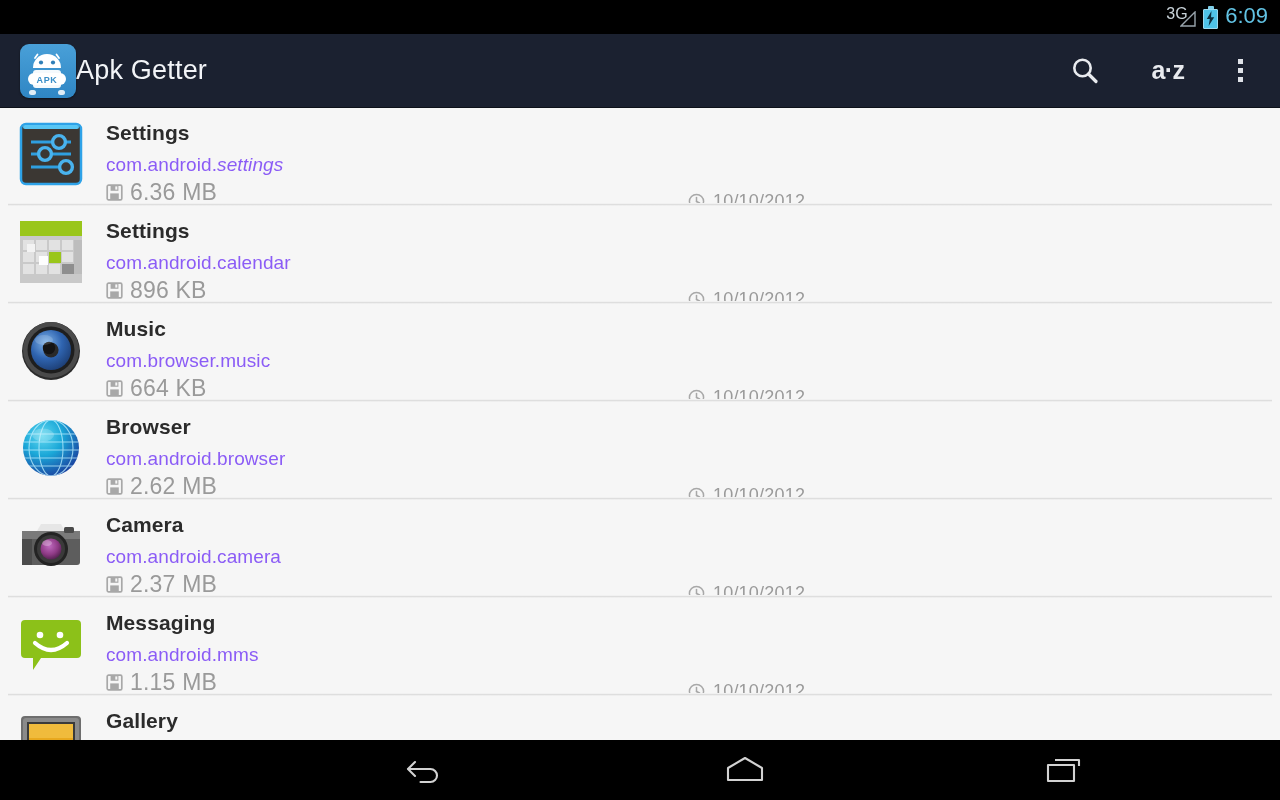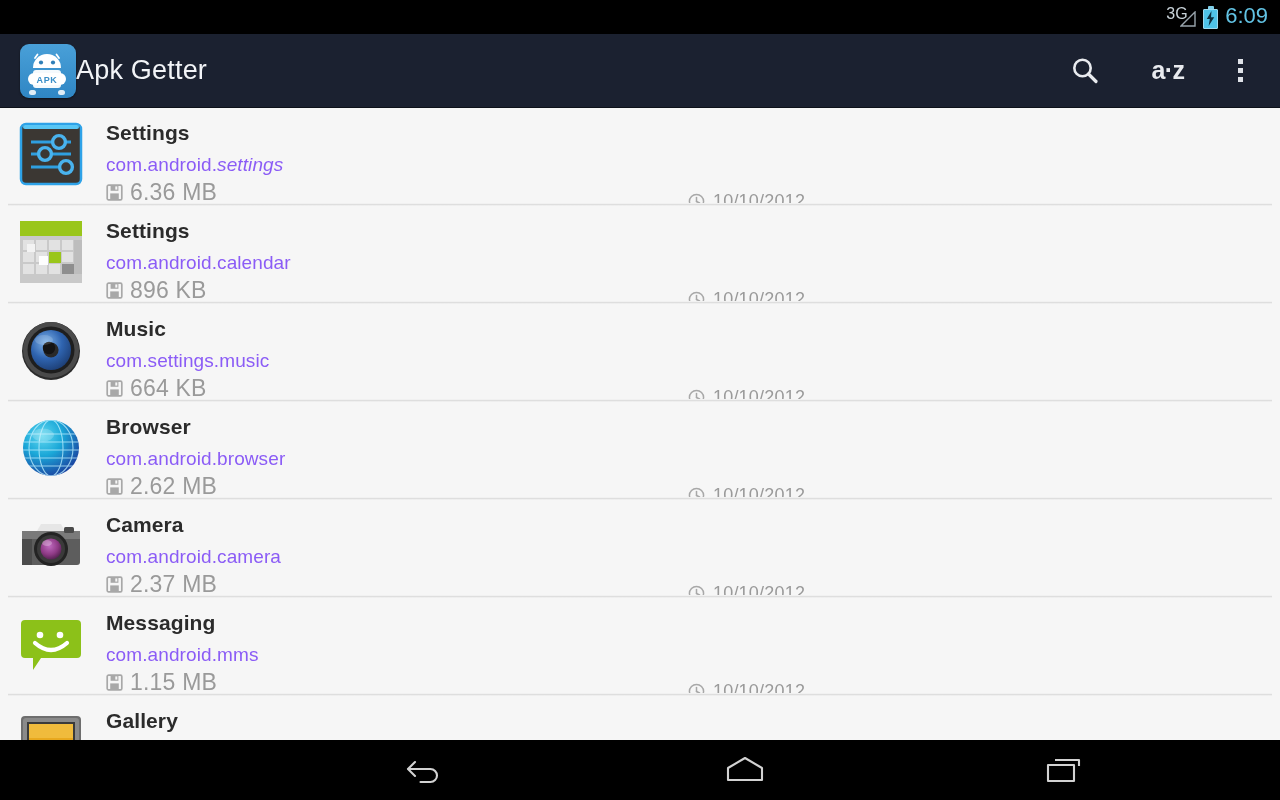--- a/index.html
+++ b/index.html
@@ -284,21 +284,21 @@
           <circle cx="32" cy="32" r="28" fill="#4a4a4a"></circle>
           <circle cx="32" cy="32" r="23.5" fill="#1e1e1e"></circle>
           <circle cx="32" cy="32" r="20" fill="url(#spkG)"></circle>
           <circle cx="32" cy="32" r="7.6" fill="#2a2a2a"></circle>
           <circle cx="30" cy="30" r="6.2" fill="#141414"></circle>
           <ellipse cx="25" cy="22" rx="9" ry="5" fill="#ffffff" opacity="0.16"></ellipse>
         </svg>
       </div>
       <div class="meta">
         <div class="app-name">Music</div>
-        <div class="pkg"><span>com.settings.music</span><i></i></div>
+        <div class="pkg"><span>com.browser.music</span><i></i></div>
         <div class="sub">
           <svg width="17" height="17" viewBox="0 0 17 17" aria-hidden="true">
             <rect x="1.2" y="1.2" width="14.6" height="14.6" rx="1.4" fill="none" stroke="#a8a8a8" stroke-width="1.7"></rect>
             <rect x="4.6" y="1.2" width="7.8" height="5.6" fill="#a8a8a8"></rect>
             <rect x="9.3" y="2.4" width="2" height="3.2" fill="#f6f6f6"></rect>
             <rect x="4.2" y="9.4" width="8.6" height="6.4" fill="#a8a8a8"></rect>
           </svg>
           <span class="lbl">664 KB</span>
         </div>
         <div class="date">

